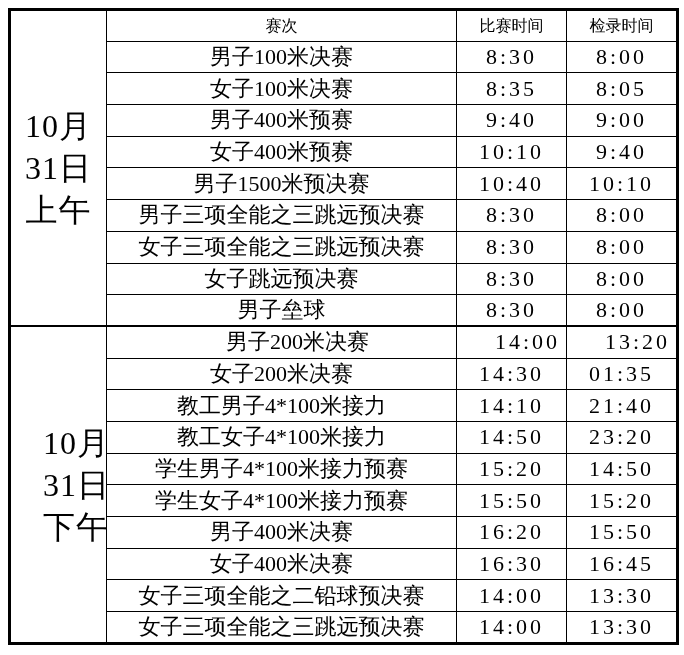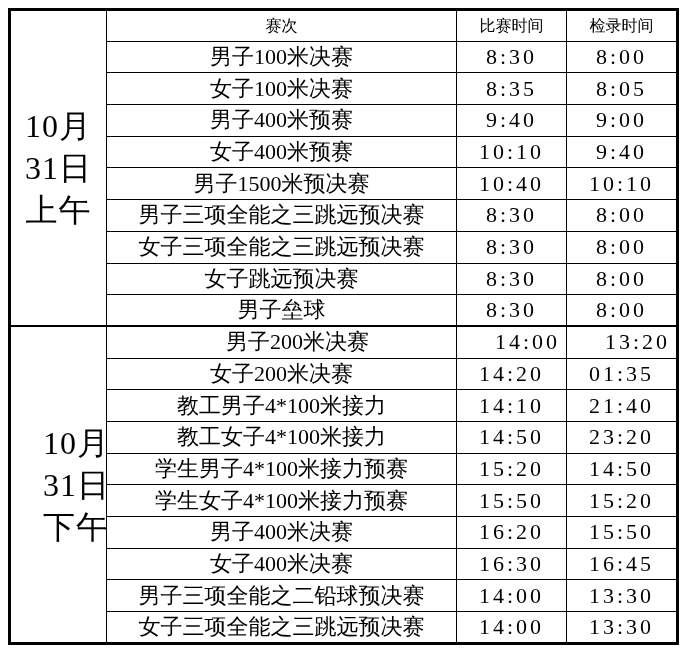--- a/index.html
+++ b/index.html
@@ -121,21 +121,21 @@
         <div class="session-line">10月</div>
         <div class="session-line">31日</div>
         <div class="session-line">下午</div>
       </td>
       <td>男子200米决赛</td>
       <td class="time-cell">14:00</td>
       <td class="time-cell">13:20</td>
     </tr>
     <tr>
       <td>女子200米决赛</td>
-      <td class="time-cell">14:20</td>
+      <td class="time-cell">14:30</td>
       <td class="time-cell">01:35</td>
     </tr>
     <tr>
       <td>教工男子4*100米接力</td>
       <td class="time-cell">14:10</td>
       <td class="time-cell">21:40</td>
     </tr>
     <tr>
       <td>教工女子4*100米接力</td>
       <td class="time-cell">14:50</td>
@@ -155,21 +155,21 @@
       <td>男子400米决赛</td>
       <td class="time-cell">16:20</td>
       <td class="time-cell">15:50</td>
     </tr>
     <tr>
       <td>女子400米决赛</td>
       <td class="time-cell">16:30</td>
       <td class="time-cell">16:45</td>
     </tr>
     <tr>
-      <td>男子三项全能之二铅球预决赛</td>
+      <td>女子三项全能之二铅球预决赛</td>
       <td class="time-cell">14:00</td>
       <td class="time-cell">13:30</td>
     </tr>
     <tr>
       <td>女子三项全能之三跳远预决赛</td>
       <td class="time-cell">14:00</td>
       <td class="time-cell">13:30</td>
     </tr>
   </tbody>
 </table>

